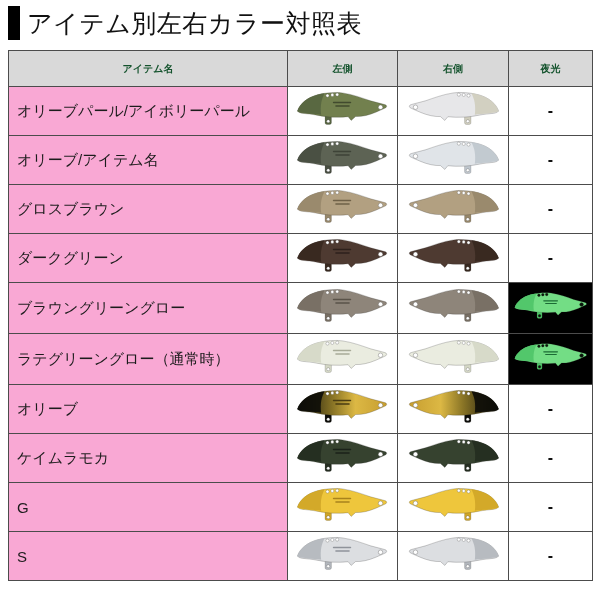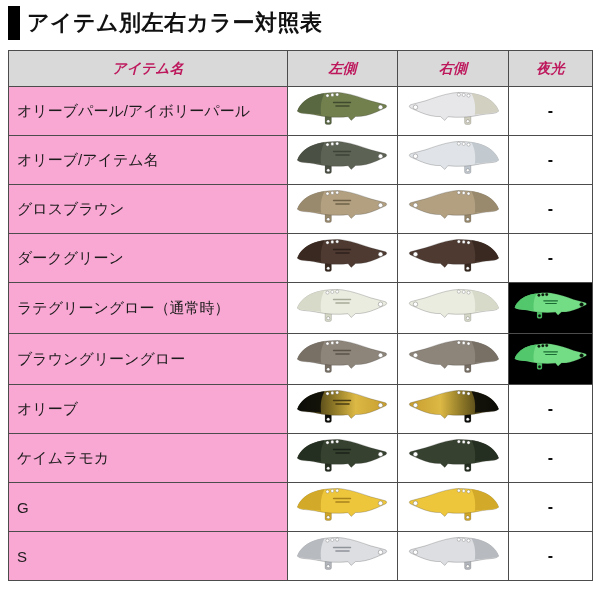--- a/index.html
+++ b/index.html
@@ -1,23 +1,23 @@
 <!DOCTYPE html>
 <html><head>
 <meta charset="utf-8">
 <style>
   html,body{margin:0;padding:0;background:#ffffff;}
   body{width:600px;height:600px;font-family:"Liberation Sans","DejaVu Sans",sans-serif;}
   .canvas{position:relative;width:600px;height:600px;background:#fff;overflow:hidden;}
   .title-row{position:absolute;left:8px;top:6px;display:flex;align-items:center;gap:7px;}
   .title-bullet{width:12px;height:34px;background:#000;flex:0 0 auto;}
-  .page-title{margin:0;font-size:22px;font-weight:bold;color:#111;letter-spacing:.5px;}
+  .page-title{margin:0;font-size:25px;font-weight:normal;color:#111;letter-spacing:.5px;}
   table.cmp{position:absolute;left:8px;top:50px;width:584px;border-collapse:collapse;table-layout:fixed;}
   table.cmp th,table.cmp td{border:1px solid #4c4c4c;overflow:hidden;}
-  table.cmp th{background:#d9d9d9;font-size:14px;font-weight:bold;color:#be185d;height:33px;text-align:center;font-style:italic;}
+  table.cmp th{background:#d9d9d9;font-size:10px;font-weight:bold;color:#14532d;height:33px;text-align:center;}
   td.name-cell{background:#f9a8d4;font-size:15px;color:#1c1c1c;padding:0 0 0 8px;height:48px;vertical-align:middle;}
   td.img-cell{background:#fff;text-align:center;vertical-align:middle;padding:0;height:48px;}
   td.glow-cell{background:#fff;text-align:center;vertical-align:middle;padding:0;height:48px;}
   .glow-box{width:100%;height:50px;background:#000;display:flex;align-items:center;justify-content:center;}
   .dash{font-weight:bold;font-size:16px;color:#111;}
   svg.lure{display:block;margin:0 auto;}
 </style>
 </head>
 <body>
 
@@ -185,46 +185,46 @@
       <circle cx="39.5" cy="5.9" r="1.6" fill="#ffffff" stroke="rgba(60,60,60,.55)" stroke-width="0.5"></circle>
       <circle cx="44.5" cy="5.6" r="1.6" fill="#ffffff" stroke="rgba(60,60,60,.55)" stroke-width="0.5"></circle>
       <circle cx="89.2" cy="18.6" r="2.3" fill="#ffffff" stroke="rgba(60,60,60,.55)" stroke-width="0.6"></circle>
 
     </g>
             </svg>
           </td>
           <td class="glow-cell"><span class="dash">-</span></td>
         </tr>
         <tr>
-          <td class="name-cell">ラテグリーングロー（通常時）</td>
-          <td class="img-cell">
-            <svg class="lure" width="97" height="45" viewBox="0 0 100 46">
-
-    <g>
-      <path d="M32,26 L32,34.6 Q32,36.4 33.8,36.4 L36.8,36.4 Q38.6,36.4 38.6,34.6 L38.6,26 Z" fill="#d5d8c6" stroke="rgba(40,40,40,.35)" stroke-width="0.5"></path>
-      <circle cx="35.3" cy="33" r="1.6" fill="#ffffff" stroke="rgba(60,60,60,.55)" stroke-width="0.5"></circle>
-      <path d="M3.5,22.5 C6,15 14,8.5 24,5.8 C33,3.4 43,2.8 50,3.8 C61,5.4 70,9 79,12 L93.5,15.8 C95.8,16.4 96.2,18 94.6,19.2 L85,23.5 C77,27 69,28.6 63.5,28.2 L59,32.2 L55.8,28.4 C45,29.6 33,28.8 23.5,26.8 C13,24.6 5.5,25.8 3.5,22.5 Z" fill="#eaece0" stroke="rgba(35,35,35,.4)" stroke-width="0.6"></path>
-      <path d="M3.5,22.5 C6,15 14,8.5 24,5.8 C26.5,5.1 29,4.6 31.5,4.3 C28.5,10 26.8,17 28,26.4 C19,25.4 9,24.8 5.5,23.6 C4,23.2 3.6,22.9 3.5,22.5 Z" fill="#d5d8c6" opacity="0.9"></path>
-      <circle cx="34.5" cy="6.6" r="1.6" fill="#ffffff" stroke="rgba(60,60,60,.55)" stroke-width="0.5"></circle>
-      <circle cx="39.5" cy="5.9" r="1.6" fill="#ffffff" stroke="rgba(60,60,60,.55)" stroke-width="0.5"></circle>
-      <circle cx="44.5" cy="5.6" r="1.6" fill="#ffffff" stroke="rgba(60,60,60,.55)" stroke-width="0.5"></circle>
-      <circle cx="89.2" cy="18.6" r="2.3" fill="#ffffff" stroke="rgba(60,60,60,.55)" stroke-width="0.6"></circle>
-      <rect x="40" y="13" width="19" height="1.6" rx="0.8" fill="#a8ab98"></rect>
-       <rect x="42.5" y="16.6" width="15" height="1.4" rx="0.7" fill="#a8ab98"></rect>
-    </g>
-            </svg>
-          </td>
-          <td class="img-cell">
-            <svg class="lure" width="97" height="45" viewBox="0 0 100 46">
-
-    <g transform="translate(100,0) scale(-1,1)">
-      <path d="M32,26 L32,34.6 Q32,36.4 33.8,36.4 L36.8,36.4 Q38.6,36.4 38.6,34.6 L38.6,26 Z" fill="#d5d8c6" stroke="rgba(40,40,40,.35)" stroke-width="0.5"></path>
-      <circle cx="35.3" cy="33" r="1.6" fill="#ffffff" stroke="rgba(60,60,60,.55)" stroke-width="0.5"></circle>
-      <path d="M3.5,22.5 C6,15 14,8.5 24,5.8 C33,3.4 43,2.8 50,3.8 C61,5.4 70,9 79,12 L93.5,15.8 C95.8,16.4 96.2,18 94.6,19.2 L85,23.5 C77,27 69,28.6 63.5,28.2 L59,32.2 L55.8,28.4 C45,29.6 33,28.8 23.5,26.8 C13,24.6 5.5,25.8 3.5,22.5 Z" fill="#eaece0" stroke="rgba(35,35,35,.4)" stroke-width="0.6"></path>
-      <path d="M3.5,22.5 C6,15 14,8.5 24,5.8 C26.5,5.1 29,4.6 31.5,4.3 C28.5,10 26.8,17 28,26.4 C19,25.4 9,24.8 5.5,23.6 C4,23.2 3.6,22.9 3.5,22.5 Z" fill="#d5d8c6" opacity="0.9"></path>
+          <td class="name-cell">ブラウングリーングロー</td>
+          <td class="img-cell">
+            <svg class="lure" width="97" height="45" viewBox="0 0 100 46">
+
+    <g>
+      <path d="M32,26 L32,34.6 Q32,36.4 33.8,36.4 L36.8,36.4 Q38.6,36.4 38.6,34.6 L38.6,26 Z" fill="#776e63" stroke="rgba(40,40,40,.35)" stroke-width="0.5"></path>
+      <circle cx="35.3" cy="33" r="1.6" fill="#ffffff" stroke="rgba(60,60,60,.55)" stroke-width="0.5"></circle>
+      <path d="M3.5,22.5 C6,15 14,8.5 24,5.8 C33,3.4 43,2.8 50,3.8 C61,5.4 70,9 79,12 L93.5,15.8 C95.8,16.4 96.2,18 94.6,19.2 L85,23.5 C77,27 69,28.6 63.5,28.2 L59,32.2 L55.8,28.4 C45,29.6 33,28.8 23.5,26.8 C13,24.6 5.5,25.8 3.5,22.5 Z" fill="#8e857a" stroke="rgba(35,35,35,.4)" stroke-width="0.6"></path>
+      <path d="M3.5,22.5 C6,15 14,8.5 24,5.8 C26.5,5.1 29,4.6 31.5,4.3 C28.5,10 26.8,17 28,26.4 C19,25.4 9,24.8 5.5,23.6 C4,23.2 3.6,22.9 3.5,22.5 Z" fill="#776e63" opacity="0.9"></path>
+      <circle cx="34.5" cy="6.6" r="1.6" fill="#ffffff" stroke="rgba(60,60,60,.55)" stroke-width="0.5"></circle>
+      <circle cx="39.5" cy="5.9" r="1.6" fill="#ffffff" stroke="rgba(60,60,60,.55)" stroke-width="0.5"></circle>
+      <circle cx="44.5" cy="5.6" r="1.6" fill="#ffffff" stroke="rgba(60,60,60,.55)" stroke-width="0.5"></circle>
+      <circle cx="89.2" cy="18.6" r="2.3" fill="#ffffff" stroke="rgba(60,60,60,.55)" stroke-width="0.6"></circle>
+      <rect x="40" y="13" width="19" height="1.6" rx="0.8" fill="#5a5349"></rect>
+       <rect x="42.5" y="16.6" width="15" height="1.4" rx="0.7" fill="#5a5349"></rect>
+    </g>
+            </svg>
+          </td>
+          <td class="img-cell">
+            <svg class="lure" width="97" height="45" viewBox="0 0 100 46">
+
+    <g transform="translate(100,0) scale(-1,1)">
+      <path d="M32,26 L32,34.6 Q32,36.4 33.8,36.4 L36.8,36.4 Q38.6,36.4 38.6,34.6 L38.6,26 Z" fill="#776e63" stroke="rgba(40,40,40,.35)" stroke-width="0.5"></path>
+      <circle cx="35.3" cy="33" r="1.6" fill="#ffffff" stroke="rgba(60,60,60,.55)" stroke-width="0.5"></circle>
+      <path d="M3.5,22.5 C6,15 14,8.5 24,5.8 C33,3.4 43,2.8 50,3.8 C61,5.4 70,9 79,12 L93.5,15.8 C95.8,16.4 96.2,18 94.6,19.2 L85,23.5 C77,27 69,28.6 63.5,28.2 L59,32.2 L55.8,28.4 C45,29.6 33,28.8 23.5,26.8 C13,24.6 5.5,25.8 3.5,22.5 Z" fill="#8e857a" stroke="rgba(35,35,35,.4)" stroke-width="0.6"></path>
+      <path d="M3.5,22.5 C6,15 14,8.5 24,5.8 C26.5,5.1 29,4.6 31.5,4.3 C28.5,10 26.8,17 28,26.4 C19,25.4 9,24.8 5.5,23.6 C4,23.2 3.6,22.9 3.5,22.5 Z" fill="#776e63" opacity="0.9"></path>
       <circle cx="34.5" cy="6.6" r="1.6" fill="#ffffff" stroke="rgba(60,60,60,.55)" stroke-width="0.5"></circle>
       <circle cx="39.5" cy="5.9" r="1.6" fill="#ffffff" stroke="rgba(60,60,60,.55)" stroke-width="0.5"></circle>
       <circle cx="44.5" cy="5.6" r="1.6" fill="#ffffff" stroke="rgba(60,60,60,.55)" stroke-width="0.5"></circle>
       <circle cx="89.2" cy="18.6" r="2.3" fill="#ffffff" stroke="rgba(60,60,60,.55)" stroke-width="0.6"></circle>
 
     </g>
             </svg>
           </td>
           <td class="glow-cell">
             <div class="glow-box" style="background: rgb(0, 0, 0);">
@@ -240,46 +240,46 @@
       <circle cx="44.5" cy="5.6" r="1.6" fill="#0a140b" stroke="#0a140b" stroke-width="0.5"></circle>
       <circle cx="89.2" cy="18.6" r="2.3" fill="#0a140b" stroke="#0a140b" stroke-width="0.6"></circle>
       <rect x="40" y="13" width="19" height="1.6" rx="0.8" fill="#1b6b35"></rect>
        <rect x="42.5" y="16.6" width="15" height="1.4" rx="0.7" fill="#1b6b35"></rect>
     </g>
               </svg>
             </div>
           </td>
         </tr>
         <tr>
-          <td class="name-cell">ブラウングリーングロー</td>
-          <td class="img-cell">
-            <svg class="lure" width="97" height="45" viewBox="0 0 100 46">
-
-    <g>
-      <path d="M32,26 L32,34.6 Q32,36.4 33.8,36.4 L36.8,36.4 Q38.6,36.4 38.6,34.6 L38.6,26 Z" fill="#776e63" stroke="rgba(40,40,40,.35)" stroke-width="0.5"></path>
-      <circle cx="35.3" cy="33" r="1.6" fill="#ffffff" stroke="rgba(60,60,60,.55)" stroke-width="0.5"></circle>
-      <path d="M3.5,22.5 C6,15 14,8.5 24,5.8 C33,3.4 43,2.8 50,3.8 C61,5.4 70,9 79,12 L93.5,15.8 C95.8,16.4 96.2,18 94.6,19.2 L85,23.5 C77,27 69,28.6 63.5,28.2 L59,32.2 L55.8,28.4 C45,29.6 33,28.8 23.5,26.8 C13,24.6 5.5,25.8 3.5,22.5 Z" fill="#8e857a" stroke="rgba(35,35,35,.4)" stroke-width="0.6"></path>
-      <path d="M3.5,22.5 C6,15 14,8.5 24,5.8 C26.5,5.1 29,4.6 31.5,4.3 C28.5,10 26.8,17 28,26.4 C19,25.4 9,24.8 5.5,23.6 C4,23.2 3.6,22.9 3.5,22.5 Z" fill="#776e63" opacity="0.9"></path>
-      <circle cx="34.5" cy="6.6" r="1.6" fill="#ffffff" stroke="rgba(60,60,60,.55)" stroke-width="0.5"></circle>
-      <circle cx="39.5" cy="5.9" r="1.6" fill="#ffffff" stroke="rgba(60,60,60,.55)" stroke-width="0.5"></circle>
-      <circle cx="44.5" cy="5.6" r="1.6" fill="#ffffff" stroke="rgba(60,60,60,.55)" stroke-width="0.5"></circle>
-      <circle cx="89.2" cy="18.6" r="2.3" fill="#ffffff" stroke="rgba(60,60,60,.55)" stroke-width="0.6"></circle>
-      <rect x="40" y="13" width="19" height="1.6" rx="0.8" fill="#5a5349"></rect>
-       <rect x="42.5" y="16.6" width="15" height="1.4" rx="0.7" fill="#5a5349"></rect>
-    </g>
-            </svg>
-          </td>
-          <td class="img-cell">
-            <svg class="lure" width="97" height="45" viewBox="0 0 100 46">
-
-    <g transform="translate(100,0) scale(-1,1)">
-      <path d="M32,26 L32,34.6 Q32,36.4 33.8,36.4 L36.8,36.4 Q38.6,36.4 38.6,34.6 L38.6,26 Z" fill="#776e63" stroke="rgba(40,40,40,.35)" stroke-width="0.5"></path>
-      <circle cx="35.3" cy="33" r="1.6" fill="#ffffff" stroke="rgba(60,60,60,.55)" stroke-width="0.5"></circle>
-      <path d="M3.5,22.5 C6,15 14,8.5 24,5.8 C33,3.4 43,2.8 50,3.8 C61,5.4 70,9 79,12 L93.5,15.8 C95.8,16.4 96.2,18 94.6,19.2 L85,23.5 C77,27 69,28.6 63.5,28.2 L59,32.2 L55.8,28.4 C45,29.6 33,28.8 23.5,26.8 C13,24.6 5.5,25.8 3.5,22.5 Z" fill="#8e857a" stroke="rgba(35,35,35,.4)" stroke-width="0.6"></path>
-      <path d="M3.5,22.5 C6,15 14,8.5 24,5.8 C26.5,5.1 29,4.6 31.5,4.3 C28.5,10 26.8,17 28,26.4 C19,25.4 9,24.8 5.5,23.6 C4,23.2 3.6,22.9 3.5,22.5 Z" fill="#776e63" opacity="0.9"></path>
+          <td class="name-cell">ラテグリーングロー（通常時）</td>
+          <td class="img-cell">
+            <svg class="lure" width="97" height="45" viewBox="0 0 100 46">
+
+    <g>
+      <path d="M32,26 L32,34.6 Q32,36.4 33.8,36.4 L36.8,36.4 Q38.6,36.4 38.6,34.6 L38.6,26 Z" fill="#d5d8c6" stroke="rgba(40,40,40,.35)" stroke-width="0.5"></path>
+      <circle cx="35.3" cy="33" r="1.6" fill="#ffffff" stroke="rgba(60,60,60,.55)" stroke-width="0.5"></circle>
+      <path d="M3.5,22.5 C6,15 14,8.5 24,5.8 C33,3.4 43,2.8 50,3.8 C61,5.4 70,9 79,12 L93.5,15.8 C95.8,16.4 96.2,18 94.6,19.2 L85,23.5 C77,27 69,28.6 63.5,28.2 L59,32.2 L55.8,28.4 C45,29.6 33,28.8 23.5,26.8 C13,24.6 5.5,25.8 3.5,22.5 Z" fill="#eaece0" stroke="rgba(35,35,35,.4)" stroke-width="0.6"></path>
+      <path d="M3.5,22.5 C6,15 14,8.5 24,5.8 C26.5,5.1 29,4.6 31.5,4.3 C28.5,10 26.8,17 28,26.4 C19,25.4 9,24.8 5.5,23.6 C4,23.2 3.6,22.9 3.5,22.5 Z" fill="#d5d8c6" opacity="0.9"></path>
+      <circle cx="34.5" cy="6.6" r="1.6" fill="#ffffff" stroke="rgba(60,60,60,.55)" stroke-width="0.5"></circle>
+      <circle cx="39.5" cy="5.9" r="1.6" fill="#ffffff" stroke="rgba(60,60,60,.55)" stroke-width="0.5"></circle>
+      <circle cx="44.5" cy="5.6" r="1.6" fill="#ffffff" stroke="rgba(60,60,60,.55)" stroke-width="0.5"></circle>
+      <circle cx="89.2" cy="18.6" r="2.3" fill="#ffffff" stroke="rgba(60,60,60,.55)" stroke-width="0.6"></circle>
+      <rect x="40" y="13" width="19" height="1.6" rx="0.8" fill="#a8ab98"></rect>
+       <rect x="42.5" y="16.6" width="15" height="1.4" rx="0.7" fill="#a8ab98"></rect>
+    </g>
+            </svg>
+          </td>
+          <td class="img-cell">
+            <svg class="lure" width="97" height="45" viewBox="0 0 100 46">
+
+    <g transform="translate(100,0) scale(-1,1)">
+      <path d="M32,26 L32,34.6 Q32,36.4 33.8,36.4 L36.8,36.4 Q38.6,36.4 38.6,34.6 L38.6,26 Z" fill="#d5d8c6" stroke="rgba(40,40,40,.35)" stroke-width="0.5"></path>
+      <circle cx="35.3" cy="33" r="1.6" fill="#ffffff" stroke="rgba(60,60,60,.55)" stroke-width="0.5"></circle>
+      <path d="M3.5,22.5 C6,15 14,8.5 24,5.8 C33,3.4 43,2.8 50,3.8 C61,5.4 70,9 79,12 L93.5,15.8 C95.8,16.4 96.2,18 94.6,19.2 L85,23.5 C77,27 69,28.6 63.5,28.2 L59,32.2 L55.8,28.4 C45,29.6 33,28.8 23.5,26.8 C13,24.6 5.5,25.8 3.5,22.5 Z" fill="#eaece0" stroke="rgba(35,35,35,.4)" stroke-width="0.6"></path>
+      <path d="M3.5,22.5 C6,15 14,8.5 24,5.8 C26.5,5.1 29,4.6 31.5,4.3 C28.5,10 26.8,17 28,26.4 C19,25.4 9,24.8 5.5,23.6 C4,23.2 3.6,22.9 3.5,22.5 Z" fill="#d5d8c6" opacity="0.9"></path>
       <circle cx="34.5" cy="6.6" r="1.6" fill="#ffffff" stroke="rgba(60,60,60,.55)" stroke-width="0.5"></circle>
       <circle cx="39.5" cy="5.9" r="1.6" fill="#ffffff" stroke="rgba(60,60,60,.55)" stroke-width="0.5"></circle>
       <circle cx="44.5" cy="5.6" r="1.6" fill="#ffffff" stroke="rgba(60,60,60,.55)" stroke-width="0.5"></circle>
       <circle cx="89.2" cy="18.6" r="2.3" fill="#ffffff" stroke="rgba(60,60,60,.55)" stroke-width="0.6"></circle>
 
     </g>
             </svg>
           </td>
           <td class="glow-cell">
             <div class="glow-box" style="background: rgb(0, 0, 0);">

